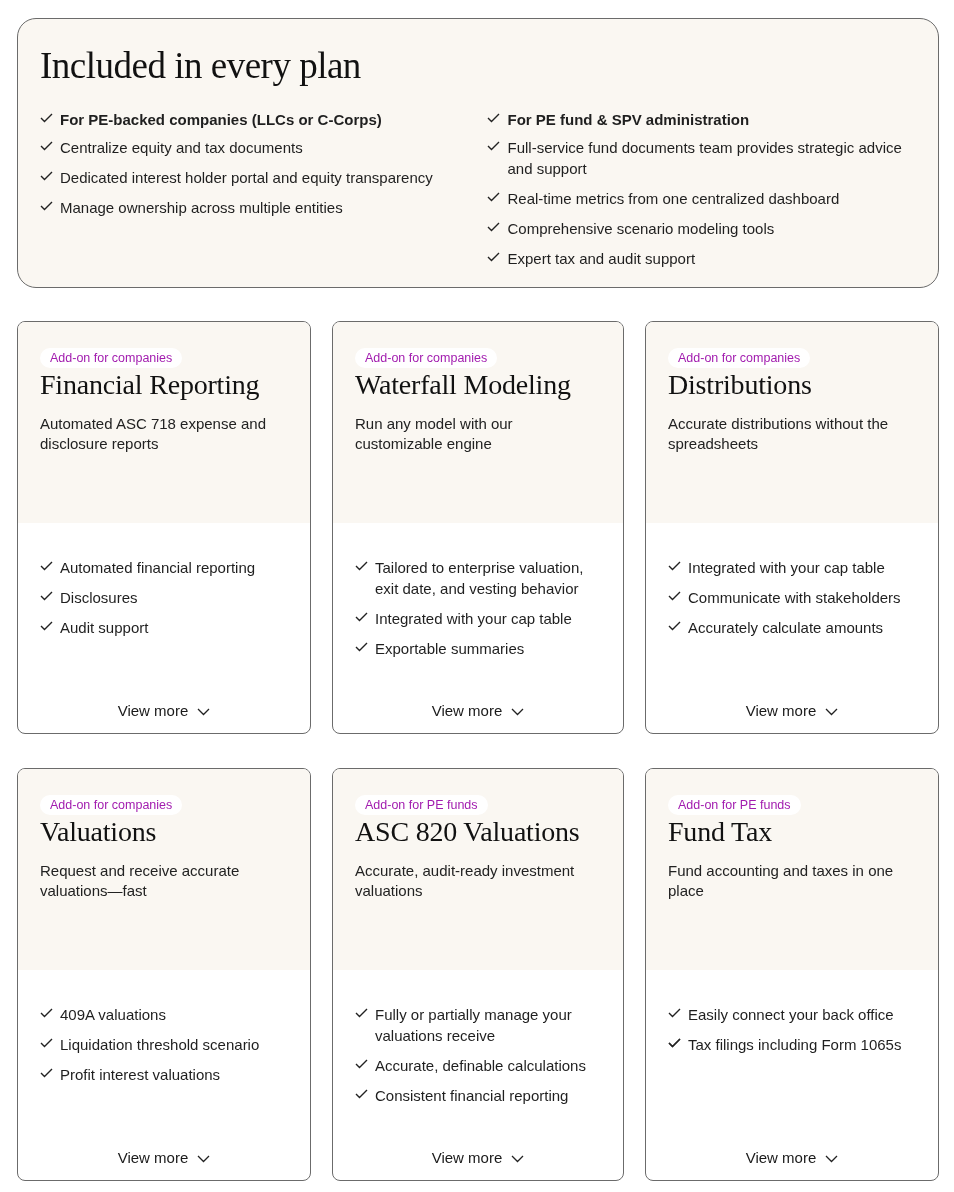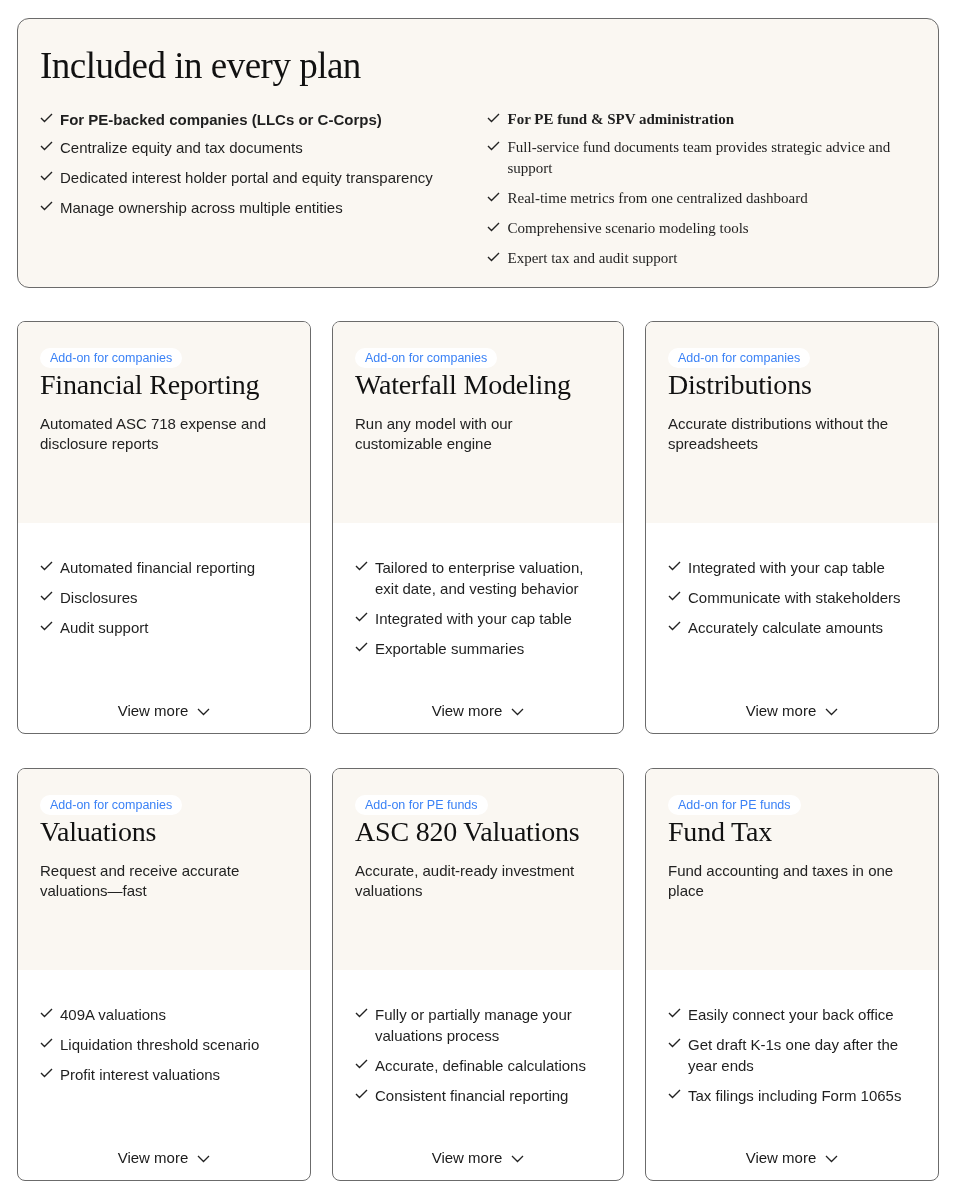--- a/index.html
+++ b/index.html
@@ -1,33 +1,33 @@
 <!DOCTYPE html>
 <html><head>
   <meta charset="utf-8">
   <style>
     * { box-sizing: border-box; margin: 0; padding: 0; }
     html, body { width: 954px; height: 1192px; background: #ffffff; overflow: hidden; }
     body { font-family: "Liberation Sans", "DejaVu Sans", sans-serif; color: #1a1a1a; position: relative; }
 
     .included {
       position: absolute; left: 17px; top: 18px; width: 922px; height: 270px;
-      background: #faf7f2; border: 1px solid #6b6b6b; border-radius: 12px;
+      background: #faf7f2; border: 1px solid #6b6b6b; border-radius: 19px;
       padding: 26px 22px 0 22px;
     }
     .included h1 {
       font-family: "DejaVu Serif", "Liberation Serif", serif;
       font-weight: 400; font-size: 34px; letter-spacing: -0.5px; line-height: 42px;
       color: #111;
       font-family: "Liberation Serif", serif;
       font-size: 37px;
     }
     .inc-cols { display: flex; margin-top: 22px; }
     .inc-col { width: 449px; }
-    .inc-col + .inc-col { width: 430px; font-family: Liberation Serif, serif; }
+    .inc-col + .inc-col { width: 430px; }
 
     ul.checks { list-style: none; }
     ul.checks li {
       position: relative; padding-left: 20px;
       font-size: 15px; line-height: 21px; color: #1f1f1f;
       margin-bottom: 9px;
     }
     ul.checks li.head { font-weight: 700; margin-bottom: 7px; }
     .check-icon {
       position: absolute; left: 0; top: 4px; width: 14px; height: 12px;
@@ -37,21 +37,21 @@
     .card {
       position: absolute; width: 294px; height: 413px;
       border: 1px solid #6b6b6b; border-radius: 8px; overflow: hidden;
       background: #ffffff;
     }
     .card-top {
       height: 201px; background: #faf7f2; padding: 26px 22px 0 22px;
     }
     .badge {
       display: inline-block; background: #ffffff; border-radius: 12px;
-      font-size: 12.5px; line-height: 20px; padding: 0 10px; color: #3b82f6;
+      font-size: 12.5px; line-height: 20px; padding: 0 10px; color: #a21caf;
     }
     .card-title {
       font-family: "Liberation Serif", serif; font-weight: 400;
       font-size: 28px; line-height: 34px; color: #111;
       letter-spacing: -0.2px;
       white-space: nowrap;
     }
     .card-desc {
       font-size: 15px; line-height: 20px; color: #222; margin-top: 12px;
     }
@@ -264,21 +264,21 @@
     <span class="badge">Add-on for PE funds</span>
     <h2 class="card-title">ASC 820 Valuations</h2>
     <p class="card-desc">Accurate, audit-ready investment valuations</p>
   </div>
   <div class="card-body">
     <ul class="checks">
       <li><span class="check-icon">
             <svg width="13" height="10" viewBox="0 0 13 10">
               <path d="M1 5 L4.5 8.5 L12 1" fill="none" stroke="#222" stroke-width="1.4"></path>
             </svg>
-          </span><span>Fully or partially manage your valuations process</span></li>
+          </span><span>Fully or partially manage your valuations receive</span></li>
       <li><span class="check-icon">
             <svg width="13" height="10" viewBox="0 0 13 10">
               <path d="M1 5 L4.5 8.5 L12 1" fill="none" stroke="#222" stroke-width="1.4"></path>
             </svg>
           </span><span>Accurate, definable calculations</span></li>
       <li><span class="check-icon">
             <svg width="13" height="10" viewBox="0 0 13 10">
               <path d="M1 5 L4.5 8.5 L12 1" fill="none" stroke="#222" stroke-width="1.4"></path>
             </svg>
           </span><span>Consistent financial reporting</span></li>
@@ -302,21 +302,21 @@
     <ul class="checks">
       <li><span class="check-icon">
             <svg width="13" height="10" viewBox="0 0 13 10">
               <path d="M1 5 L4.5 8.5 L12 1" fill="none" stroke="#222" stroke-width="1.4"></path>
             </svg>
           </span><span>Easily connect your back office</span></li>
       <li><span class="check-icon">
             <svg width="13" height="10" viewBox="0 0 13 10">
               <path d="M1 5 L4.5 8.5 L12 1" fill="none" stroke="#222" stroke-width="1.4"></path>
             </svg>
-          </span><span>Get draft K-1s one day after the year ends</span></li>
+          </span></li>
       <li><span class="check-icon">
             <svg width="13" height="10" viewBox="0 0 13 10">
               <path d="M1 5 L4.5 8.5 L12 1" fill="none" stroke="#222" stroke-width="1.4"></path>
             </svg>
           </span><span>Tax filings including Form 1065s</span></li>
     </ul>
   </div>
   <button class="view-more">
       <span>View more</span>
       <span class="chev"><svg width="13" height="8" viewBox="0 0 13 8">

